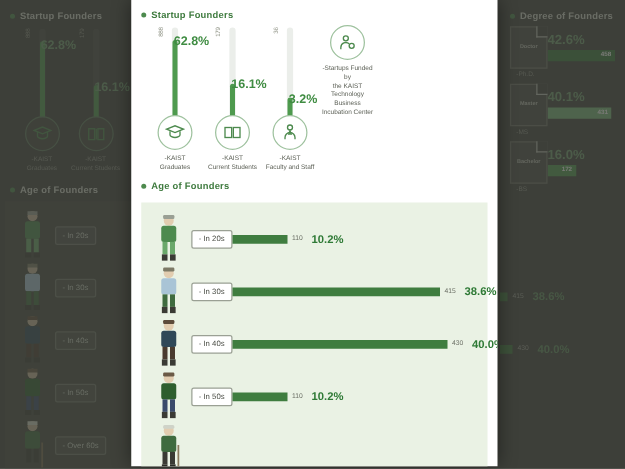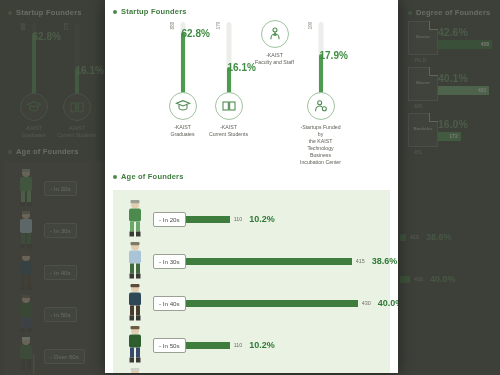--- a/index.html
+++ b/index.html
@@ -14,21 +14,21 @@
   .bg-col { position:relative; }
   .dim { opacity:0.30; }
   .col-left  { width:110px; }
   .col-right { width:100px; position:absolute; right:0; top:0; bottom:0;}
   .panel-pad { padding:8px 8px 0 8px; }
 
   .sec-title { font-size:7.5px; font-weight:bold; color:#cfd3c8; display:flex; align-items:center; gap:4px; letter-spacing:.2px;}
   .sec-title .dot { width:4px; height:4px; border-radius:50%; background:#4d8a4e; display:inline-block;}
 
   
-  .thermo-row { display:flex; justify-content:center; padding:6px 4px 0 4px; }
+  .thermo-row { display:flex; justify-content:flex-start; padding:6px 4px 0 4px; }
   .thermo { width:46px; display:flex; flex-direction:column; align-items:center; position:relative; }
   .thermo .stem-wrap { position:relative; height:72px; width:26px; display:flex; justify-content:center;}
   .thermo .stem { position:absolute; bottom:0; left:50%; transform:translateX(-50%);
                   width:5px; height:100%; background:#ebeeea; border-radius:3px; }
   .thermo .fill { position:absolute; bottom:0; left:50%; transform:translateX(-50%);
                   width:4px; background:#4e9a4e; border-radius:3px; }
   .thermo .maxnum { position:absolute; top:0; left:-1px; font-size:5px; color:#8d9183;
                     writing-mode:vertical-rl; transform:rotate(180deg); letter-spacing:-.3px;}
   .thermo .pct { position:absolute; left:12px; font-size:10px; font-weight:bold; color:#3f8c42; white-space:nowrap;}
   .thermo .bulb { width:28px; height:28px; border-radius:50%; border:1.6px solid #9fc29f;
@@ -302,37 +302,37 @@
         <div class="bulb">
           <svg viewBox="0 0 24 24" fill="none" stroke="#4d8a4e" stroke-width="1.6">
               <rect x="3" y="6" width="8" height="12"></rect>
               <rect x="13" y="6" width="8" height="12"></rect>
             </svg>
         </div>
         <div class="lbl"><span>-KAIST</span><br><span>Current Students</span></div>
       </div>
 
       <div class="thermo">
+        <div class="stem-wrap">
+          <div class="stem"></div>
+            <div class="fill" style="height:22%"></div>
+          <div class="maxnum">36</div>
+          <div class="pct" style="top:52px">3.2%</div>
+        </div>
         <div class="bulb">
           <svg viewBox="0 0 24 24" fill="none" stroke="#4d8a4e" stroke-width="1.6">
               <circle cx="12" cy="6" r="3"></circle>
               <path d="M6 20v-2a6 6 0 0 1 12 0v2"></path>
               <path d="M12 10l-1.5 4h3L12 10z"></path>
             </svg>
         </div>
         <div class="lbl"><span>-KAIST</span><br><span>Faculty and Staff</span></div>
       </div>
 
       <div class="thermo">
-        <div class="stem-wrap">
-          <div class="stem"></div>
-            <div class="fill" style="height:55%"></div>
-          <div class="maxnum">199</div>
-          <div class="pct" style="top:28px">17.9%</div>
-        </div>
         <div class="bulb">
           <svg viewBox="0 0 24 24" fill="none" stroke="#4d8a4e" stroke-width="1.6">
               <circle cx="10" cy="7" r="3"></circle>
               <path d="M4 20v-2a6 6 0 0 1 10-4.4"></path>
               <circle cx="17" cy="16" r="3"></circle>
             </svg>
         </div>
         <div class="lbl"><span>-Startups Funded by</span><br><span>the KAIST Technology Business Incubation Center</span></div>
       </div>
     </div>

